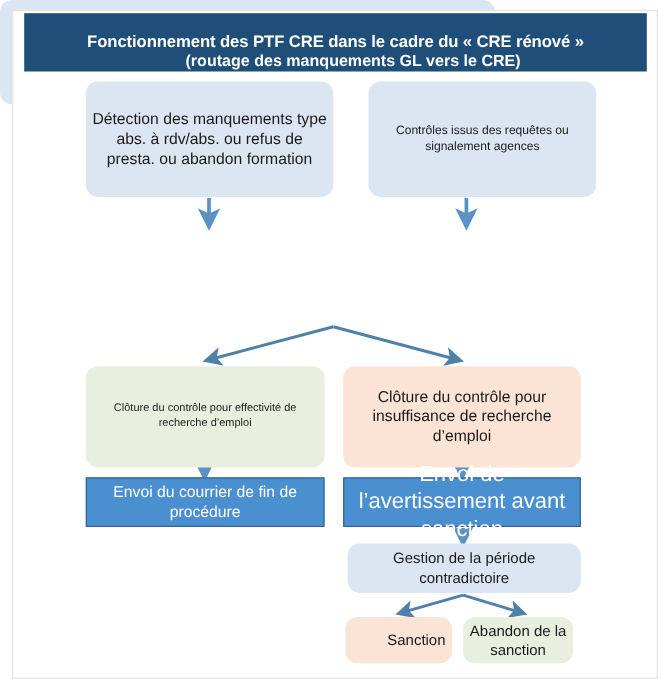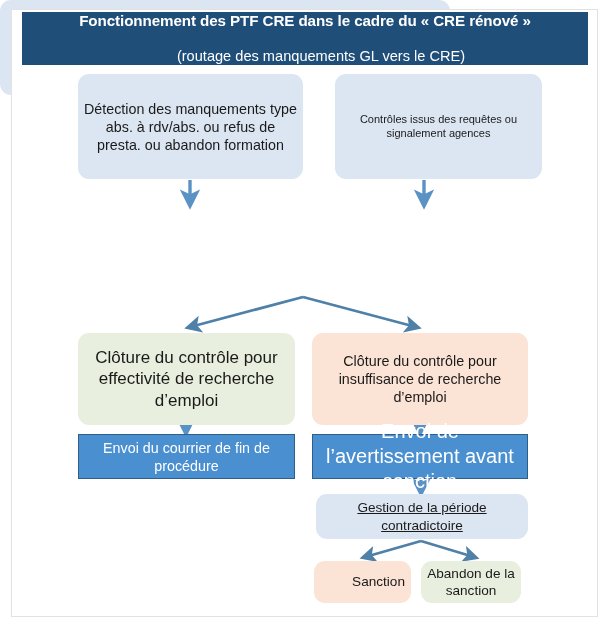--- a/index.html
+++ b/index.html
@@ -38,33 +38,33 @@
     position: absolute;
     left: 22px;
     top: 12px;
     width: 566px;
     height: 53px;
     background: #1f4e79;
     color: #ffffff;
     display: flex;
     flex-direction: column;
     align-items: center;
-    justify-content: space-between;
+    justify-content: flex-end;
     box-sizing: border-box;
     line-height: 1.18;
   }
   #title-line1 {
     font-size: 15.2px;
     font-weight: bold;
     white-space: nowrap;
     letter-spacing: -0.1px;
   }
   #title-line2 {
     font-size: 14.6px;
-    font-weight: normal;
+    font-weight: bold;
     white-space: nowrap;
     margin-left: 32px;
   }
 
   
   .node {
     position: absolute;
     box-sizing: border-box;
     display: flex;
     align-items: center;
@@ -120,40 +120,39 @@
   }
   .proc-bullets li .dash {
     width: 15px;
     flex: 0 0 15px;
     color: #1a1a1a;
   }
   .proc-bullets li .btxt { flex: 1 1 auto; }
 
   #node-cloture-eff {
     left: 78px; top: 333px; width: 217px; height: 92px;
-    font-size: 17px;
+    font-size: 10px;
   }
   #node-cloture-insuf {
     left: 312px; top: 333px; width: 216px; height: 92px;
     font-size: 14.3px;
   }
 
   #node-envoi-courrier {
     left: 78px; top: 434px; width: 217px; height: 45px;
     font-size: 14.3px;
   }
   #node-envoi-avert {
     left: 312px; top: 434px; width: 216px; height: 45px;
     font-size: 20px;
   }
 
   #node-gestion {
     left: 316px; top: 494px; width: 212px; height: 45px;
     font-size: 13.6px;
-    text-decoration: underline;
   }
 
   #node-sanction {
     left: 314px; top: 561px; width: 97px; height: 42px;
     font-size: 13.6px;
     text-align: right;
   }
   #node-abandon {
     left: 421px; top: 561px; width: 100px; height: 42px;
     font-size: 13.6px;

